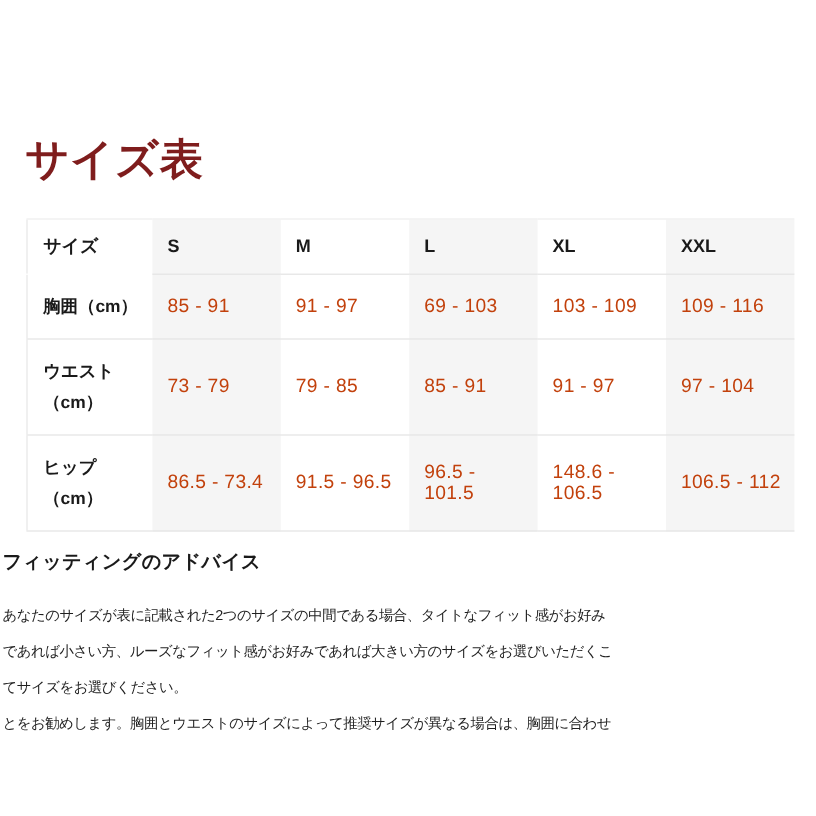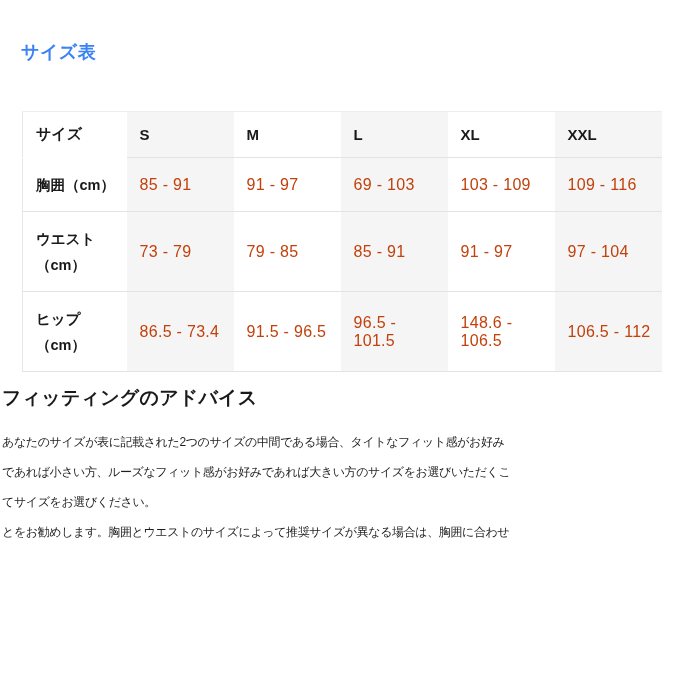--- a/index.html
+++ b/index.html
@@ -12,30 +12,30 @@
     font-family: "Liberation Sans", "DejaVu Sans", sans-serif;
     -webkit-font-smoothing: antialiased;
   }
   .page {
     position: relative;
     width: 680px;
     height: 680px;
   }
   
   .page-title {
-    margin: 36px 0 0 21px;
-    font-size: 18px;
+    margin: 117px 0 0 21px;
+    font-size: 36px;
     line-height: 32px;
     font-weight: 700;
-    color: #3b82f6;
+    color: #7f1d1d;
     letter-spacing: 0.5px;
   }
   
   table.size-table {
-    margin: 43px 0 0 22px;
+    margin: 33px 0 0 22px;
     border-collapse: collapse;
     table-layout: fixed;
     width: 639px;
     border-left: 1px solid #e7e7e7;
   }
   table.size-table col.c-label { width: 104px; }
   table.size-table col.c-size  { width: 107px; }
   .size-table th, .size-table td {
     padding: 0 6px 0 13px;
     text-align: left;
@@ -66,21 +66,21 @@
   .size-table .stripe { background: #f5f5f5; }
   tr.r-head { height: 46px; }
   tr.r-chest { height: 54px; padding-left: 26px; }
   tr.r-waist { height: 80px; padding-left: 44px; }
   tr.r-hip { height: 80px; }
   
   .advice {
     margin: 14px 0 0 2px;
   }
   .advice-heading {
-    font-size: 19px;
+    font-size: 16px;
     line-height: 24px;
     font-weight: 700;
     color: #1a1a1a;
     letter-spacing: 0.2px;
   }
   .advice-body {
     margin-top: 17px;
     font-size: 12px;
     line-height: 30px;
     letter-spacing: -0.4px;

